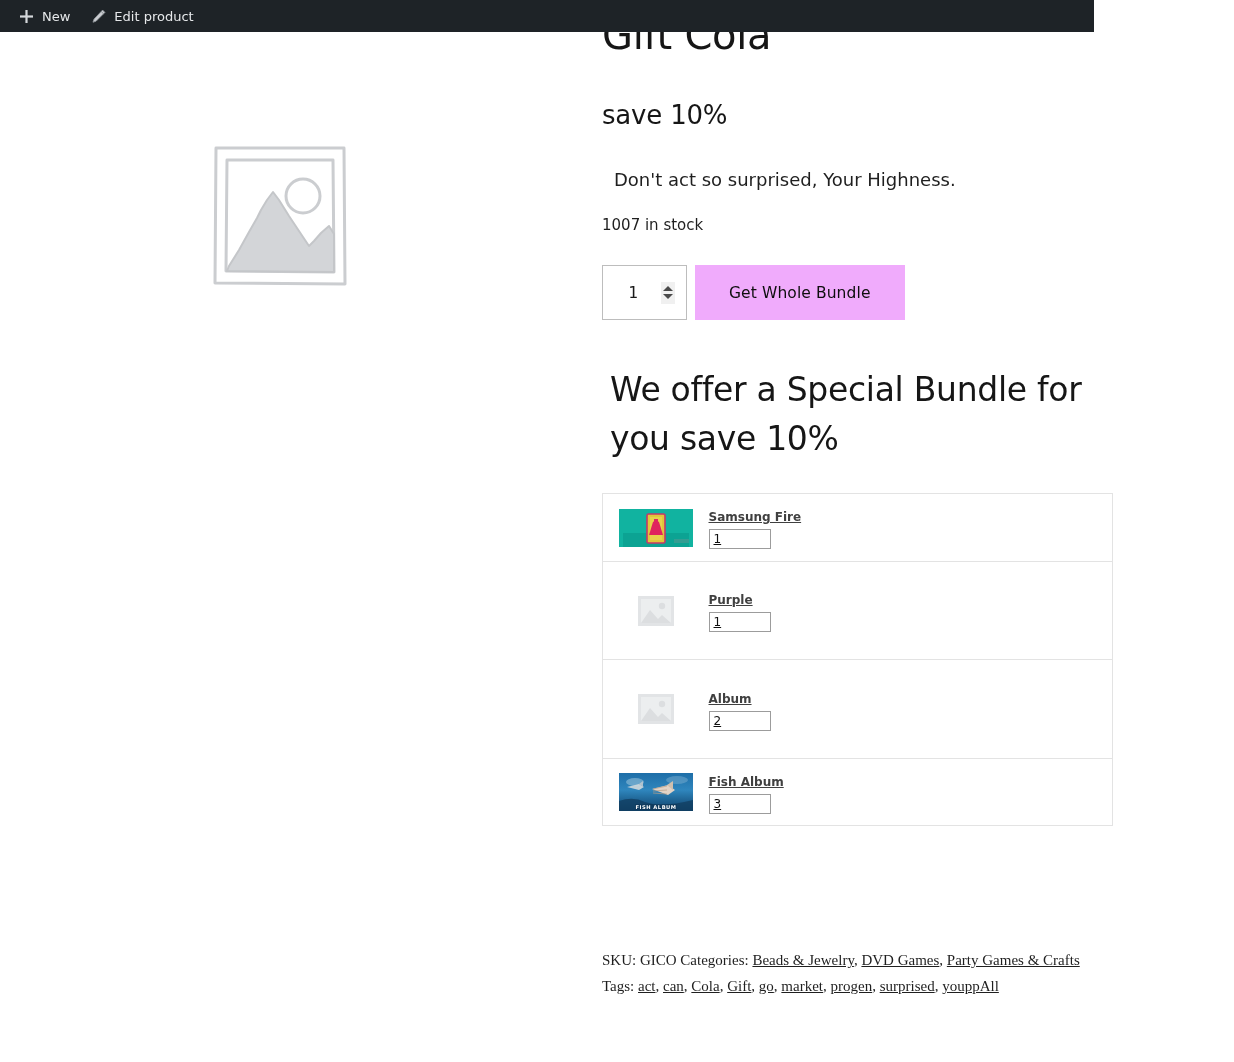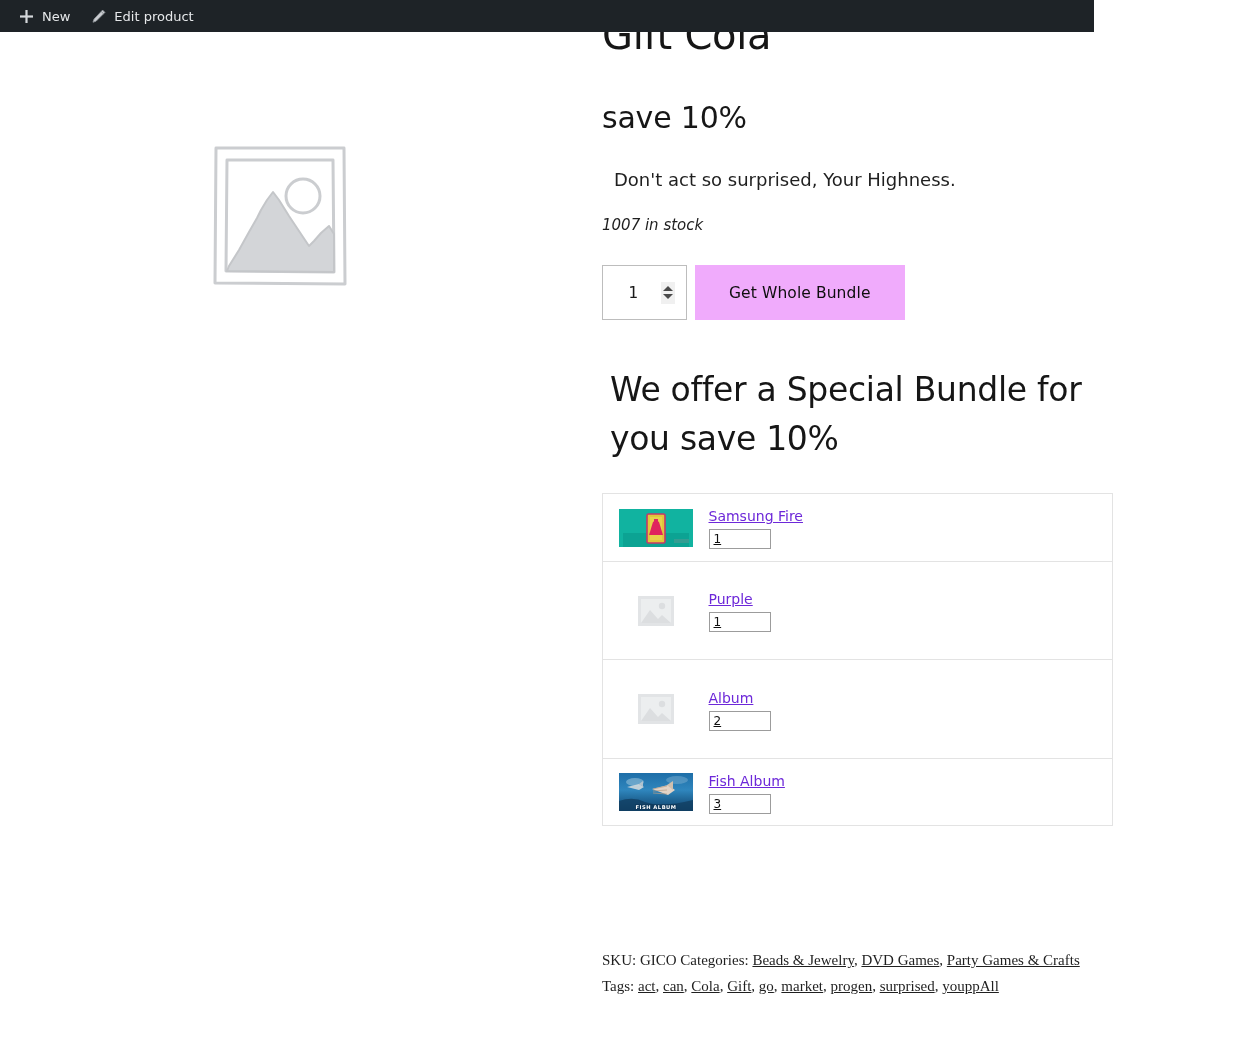--- a/index.html
+++ b/index.html
@@ -56,32 +56,32 @@
     line-height: 1.15;
     margin: 0;
     letter-spacing: -0.3px;
     color: #161616;
     position: absolute;
     top: 12px; left: 0;
   }
 
   .price-line {
     position: absolute; top: 100px; left: 0;
-    font-size: 30px; font-weight: 400; color: #161616;
+    font-size: 26px; font-weight: 400; color: #161616;
     letter-spacing: -0.2px;
   }
 
   .short-desc {
     position: absolute; top: 166px; left: 12px;
     font-size: 18px; color: #1f1f1f; line-height: 1.6;
   }
 
   .stock {
     position: absolute; top: 216px; left: 0;
-    font-size: 15px; color: #1f1f1f; font-style: italic;
+    font-size: 15px; color: #1f1f1f;
   }
 
   .cart-row {
     position: absolute; top: 265px; left: 0;
     display: flex; align-items: flex-start; gap: 8px;
   }
   .qty-box {
     width: 85px; height: 55px;
     border: 1px solid #bdbdbd;
     background: #fff;
@@ -149,23 +149,23 @@
   .bundle-table tr:last-child { border-bottom: none; }
   .bundle-table td { vertical-align: middle; padding: 0; }
   .cell-thumb {
     width: 106px;
     text-align: center;
     padding: 8px 6px;
   }
   .cell-info { padding: 8px 0 8px 16px; vertical-align: top; }
   .item-name {
     display: inline-block;
-    font-size: 14px;
-    font-weight: normal;
-    color: #6d28d9;
+    font-size: 12px;
+    font-weight: bold;
+    color: #404040;
     text-decoration: underline;
     cursor: pointer;
     margin-bottom: 5px;
   }
   .item-qty {
     display: block;
     width: 62px; height: 20px;
     border: 1px solid #9c9c9c;
     background: #fff;
     font-size: 12px;

